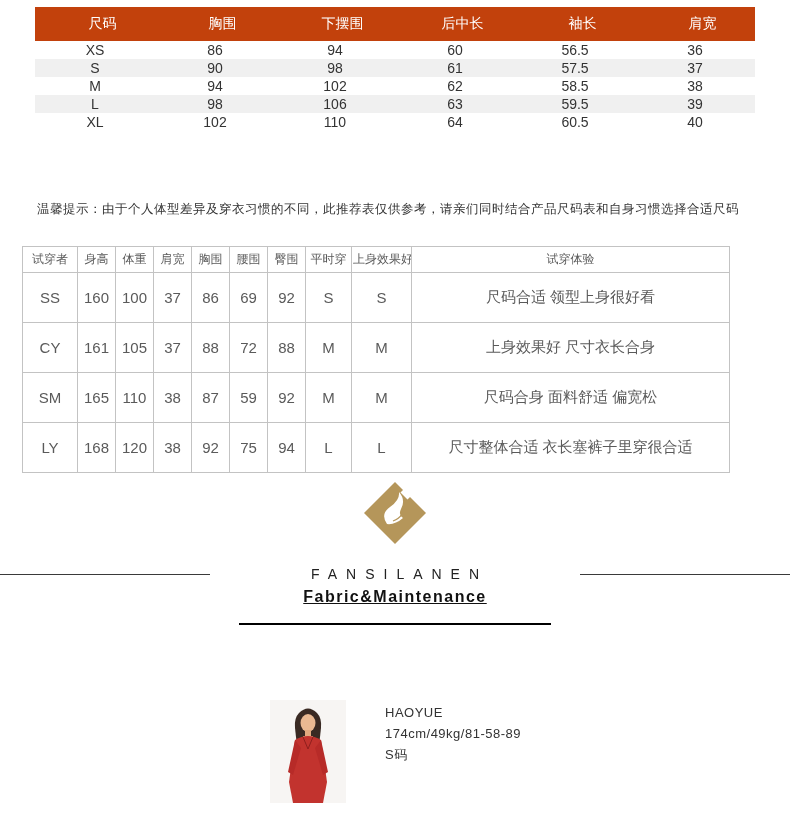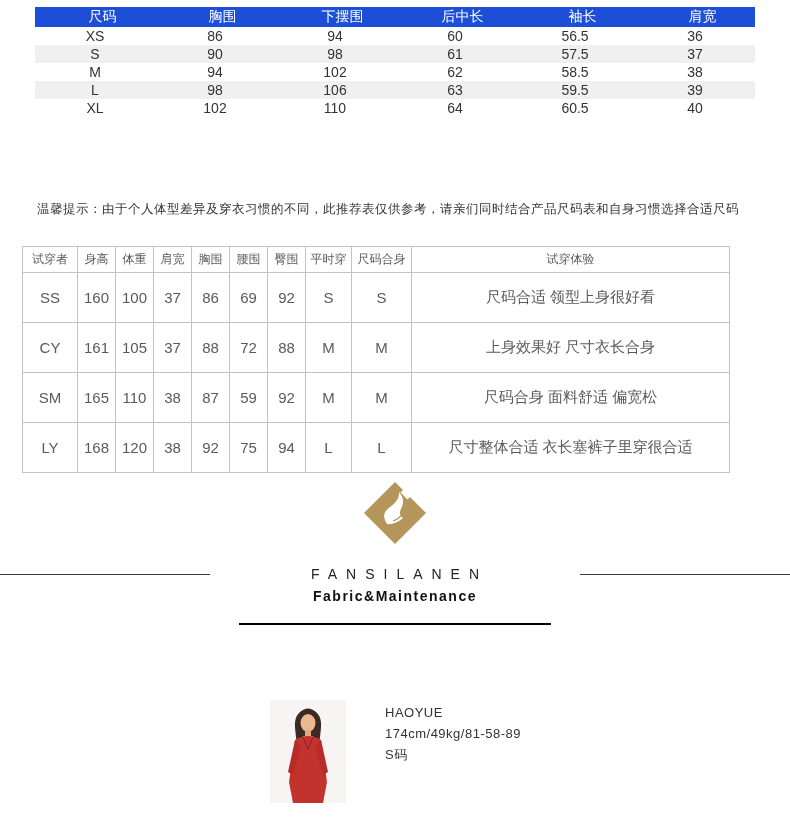--- a/index.html
+++ b/index.html
@@ -3,22 +3,22 @@
 <meta charset="utf-8">
 <style>
   * { box-sizing: border-box; }
   html, body { margin: 0; padding: 0; background: #ffffff; }
   body { font-family: "Liberation Sans", "DejaVu Sans", sans-serif; }
   .page { position: relative; width: 790px; height: 829px; background: #fff; overflow: hidden; }
 
   
   .size-table { position: absolute; left: 35px; top: 7px; width: 720px;
     border-collapse: collapse; table-layout: fixed; }
-  .size-table th { background: #1d4ed8; color: #fff; font-weight: normal;
-    height: 20px; font-size: 14px; text-align: center; padding-left: 16px; }
+  .size-table th { background: #c2410c; color: #fff; font-weight: normal;
+    height: 34px; font-size: 14px; text-align: center; padding-left: 16px; }
   .size-table td { text-align: center; height: 16px; font-size: 14px; color: #333; }
   .size-table tbody tr:nth-child(even) { background: #f0f0f0; }
 
   
   .notice { position: absolute; left: 37px; top: 201px; margin: 0;
     font-size: 12.5px; color: #333; letter-spacing: 0.5px; }
 
   
   .fit-table { position: absolute; left: 22px; top: 246px; width: 708px;
     border-collapse: collapse; table-layout: fixed; }
@@ -28,21 +28,21 @@
   .fit-table td { height: 50px; font-size: 15px; }
 
   
   .logo { position: absolute; left: 363px; top: 481px; width: 64px; height: 64px; }
   .brand-row { position: absolute; left: 0; top: 566px; width: 790px;
     display: flex; align-items: center; justify-content: space-between; }
   .brand-rule { width: 210px; height: 1px; background: #3a3a3a; }
   .brand-name { margin: 0 20px; font-size: 14px; letter-spacing: 9px;
     color: #222; white-space: nowrap; padding-left: 9px; }
   .section-title { position: absolute; left: 0; top: 588px; width: 790px;
-    text-align: center; font-size: 14px; font-weight: bold; letter-spacing: 1.5px; color: #111; }
+    text-align: center; font-size: 16px; font-weight: bold; letter-spacing: 1.5px; color: #111; text-decoration: underline; }
   .section-underline { position: absolute; left: 239px; top: 623px; width: 312px;
     height: 2px; background: #000; }
 
   
   .model-photo { position: absolute; left: 270px; top: 700px; width: 76px; height: 103px;
     background: #f7f5f3; }
   .model-info { position: absolute; left: 385px; top: 702px; font-size: 13px;
     color: #333; line-height: 21px; letter-spacing: 0.5px; }
 </style>
 </head>
@@ -131,21 +131,21 @@
     <thead>
       <tr>
           <th>试穿者</th>
           <th>身高</th>
           <th>体重</th>
           <th>肩宽</th>
           <th>胸围</th>
           <th>腰围</th>
           <th>臀围</th>
           <th>平时穿</th>
-          <th>尺码合身</th>
+          <th>上身效果好</th>
           <th>试穿体验</th>
         </tr>
     </thead>
     <tbody>
         <tr>
           <td>SS</td>
           <td>160</td>
           <td>100</td>
           <td>37</td>
           <td>86</td>

